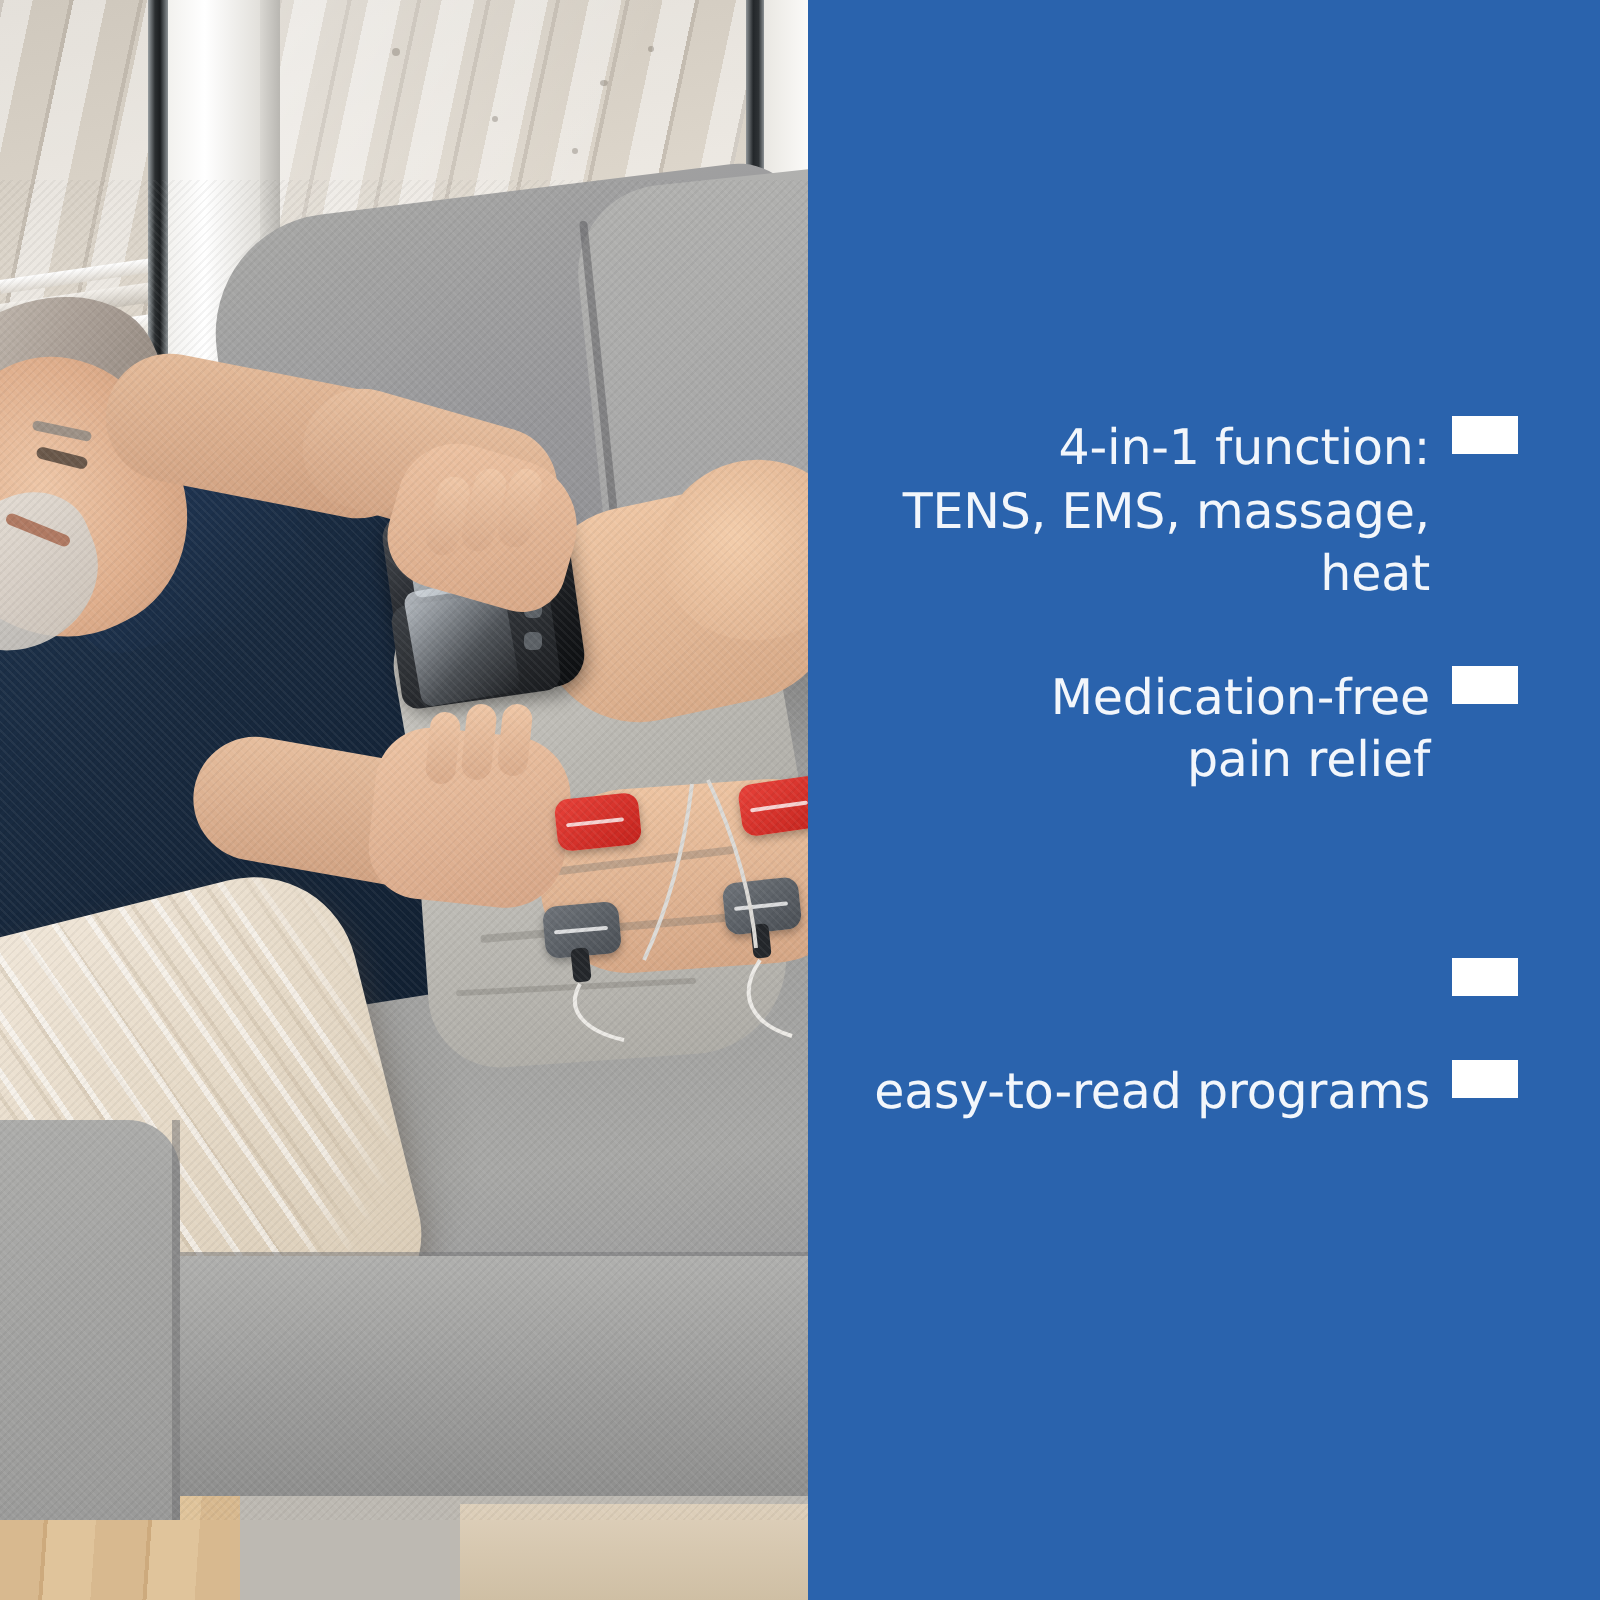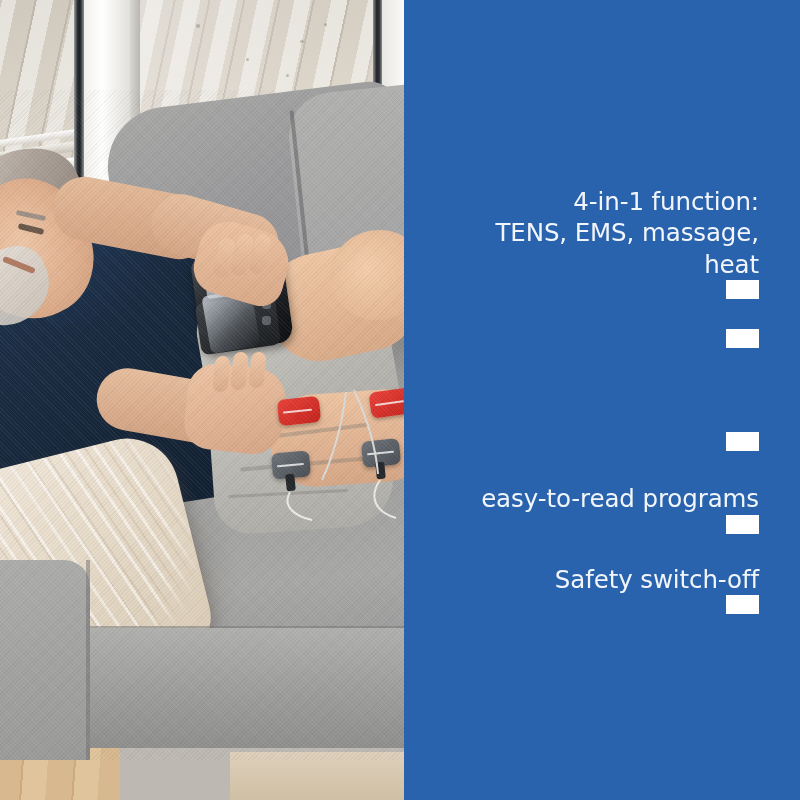--- a/index.html
+++ b/index.html
@@ -339,26 +339,25 @@
     justify-content: center;
   }
   .feature-list {
     display: flex;
     flex-direction: column;
     width: 100%;
     padding: 0 0 0 0;
   }
   .feature-row {
     display: flex;
-    align-items: flex-end;
+    align-items: flex-start;
     justify-content: flex-end;
     width: 100%;
     padding-right: 41px;
     margin: 0;
-    flex-direction: column;
   }
   .feature-text {
     color: #f2f6fb;
     font-family: "DejaVu Sans", sans-serif;
     font-size: 24.5px;
     line-height: 1.28;
     font-weight: 400;
     text-align: right;
     letter-spacing: -0.1px;
     white-space: pre-line;
@@ -492,40 +491,38 @@
 
       <div class="feature-row">
         <span class="feature-text">4-in-1 function:
 TENS, EMS, massage,
 heat</span>
         <span class="feature-marker"></span>
       </div>
       <div class="sp-1"></div>
 
       <div class="feature-row">
+        <span class="feature-text">Medication-free
+pain relief</span>
         <span class="feature-marker"></span>
       </div>
       <div class="sp-2"></div>
 
       <div class="sp-3"></div>
 
       <div class="sp-4"></div>
 
       <div class="feature-row">
         <span class="feature-marker"></span>
       </div>
       <div class="sp-5"></div>
 
       <div class="feature-row">
         <span class="feature-text">easy-to-read programs</span>
         <span class="feature-marker"></span>
       </div>
       <div class="sp-6"></div>
 
-      <div class="feature-row">
-        <span class="feature-text">Safety switch-off</span>
-        <span class="feature-marker"></span>
-      </div>
 
     </div>
   </div>
 
 </div>
 
 </body></html>

